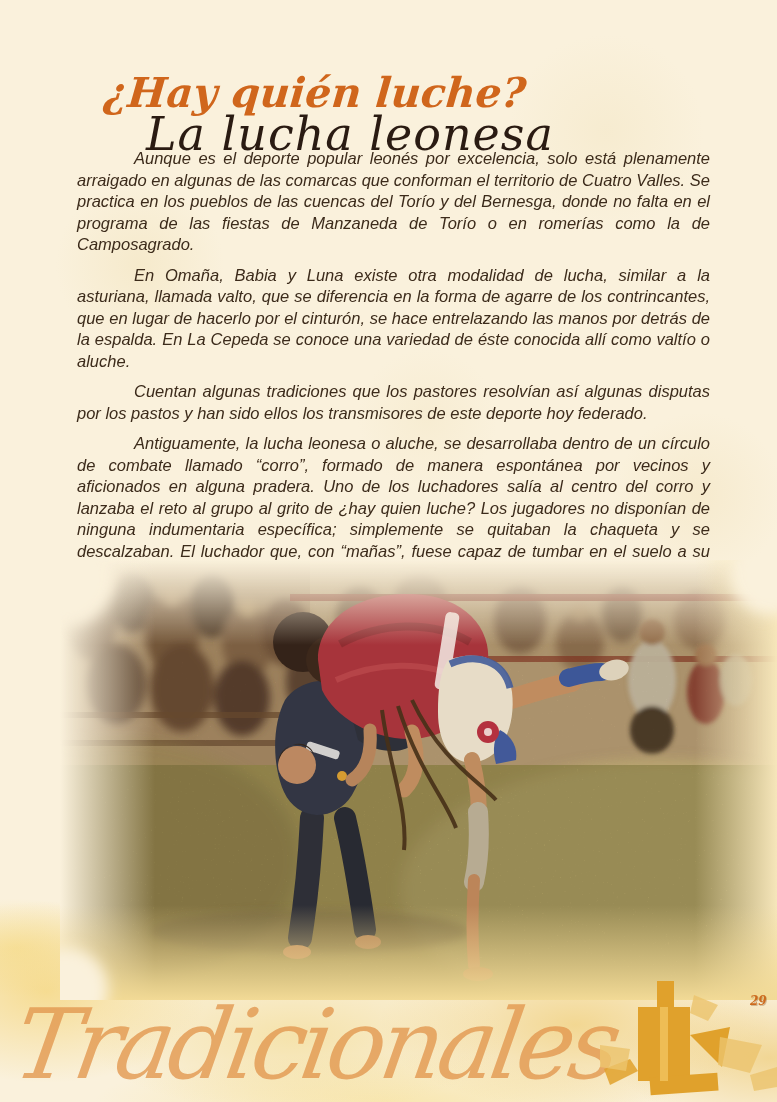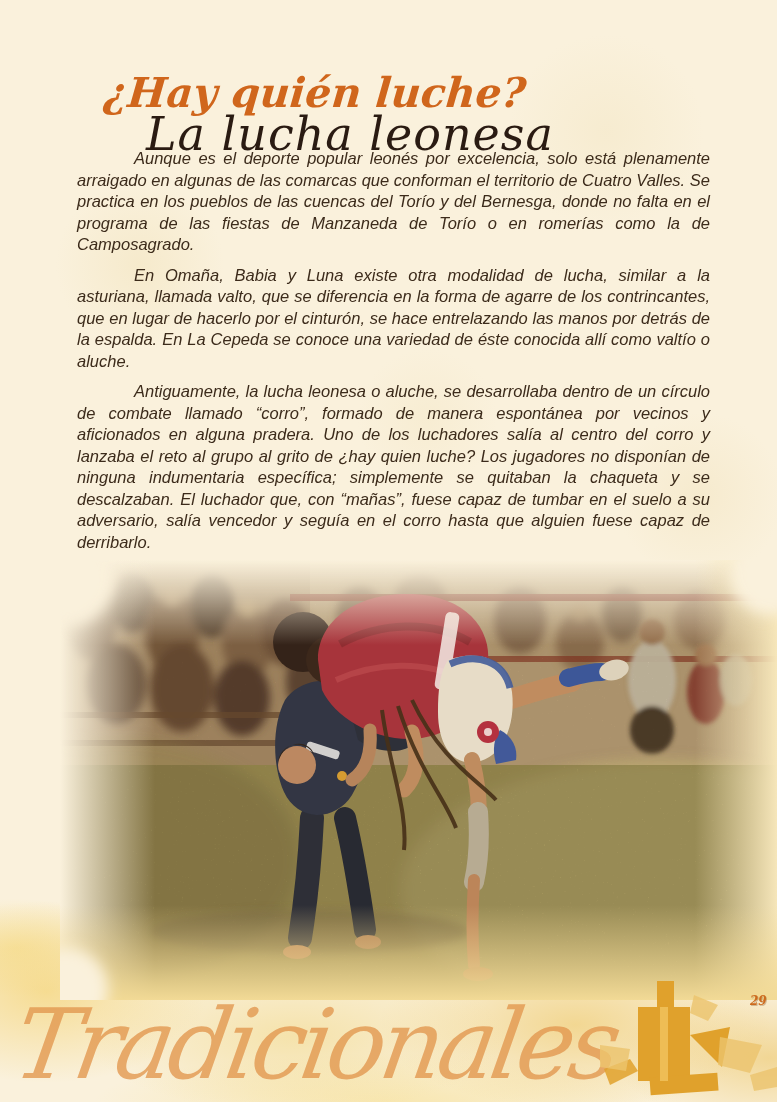--- a/index.html
+++ b/index.html
@@ -58,20 +58,21 @@
 <body>
 
 <div class="page">
 
   <h1 class="title">¿Hay quién luche?</h1>
   <h2 class="subtitle">La lucha leonesa</h2>
 
   <div class="article">
       <p class="body-para"><span>Aunque es el deporte popular leonés por excelencia, solo está plenamente arraigado en algunas de las comarcas que conforman el territorio de Cuatro Valles. Se practica en los pueblos de las cuencas del Torío y del Bernesga, donde no falta en el programa de las fiestas de Manzaneda de Torío o en romerías como la de Camposagrado.</span></p>
       <p class="body-para"><span>En Omaña, Babia y Luna existe otra modalidad de lucha, similar a la asturiana, llamada </span><b>valto</b><span>, que se diferencia en la forma de agarre de los contrincantes, que en lugar de hacerlo por el cinturón, se hace entrelazando las manos por detrás de la espalda. En La Cepeda se conoce una variedad de éste conocida allí como </span><b>valtío</b><span> o </span><b>aluche</b><span>.</span></p>
+      <p class="body-para"><span>Cuentan algunas tradiciones que los pastores resolvían así algunas disputas por los pastos y han sido ellos los transmisores de este deporte hoy federado.</span></p>
       <p class="body-para"><span>Antiguamente, la lucha leonesa o aluche, se desarrollaba dentro de un círculo de combate llamado “</span><b>corro</b><span>”, formado de manera espontánea por vecinos y aficionados en alguna pradera. Uno de los luchadores salía al centro del corro y lanzaba el reto al grupo al grito de ¿hay quien luche? Los jugadores no disponían de ninguna indumentaria específica; simplemente se quitaban la chaqueta y se descalzaban. El luchador que, con “</span><b>mañas</b><span>”, fuese capaz de tumbar en el suelo a su adversario, salía vencedor y seguía en el corro hasta que alguien fuese capaz de derribarlo.</span></p>
     </div>
 
   <div class="photo">
     <svg width="717" height="440" viewBox="0 0 717 440" xmlns="http://www.w3.org/2000/svg">
       <defs>
         <filter id="b2" x="-30%" y="-30%" width="160%" height="160%">
             <feGaussianBlur stdDeviation="2"></feGaussianBlur>
           </filter>
         <filter id="b4" x="-40%" y="-40%" width="180%" height="180%">

